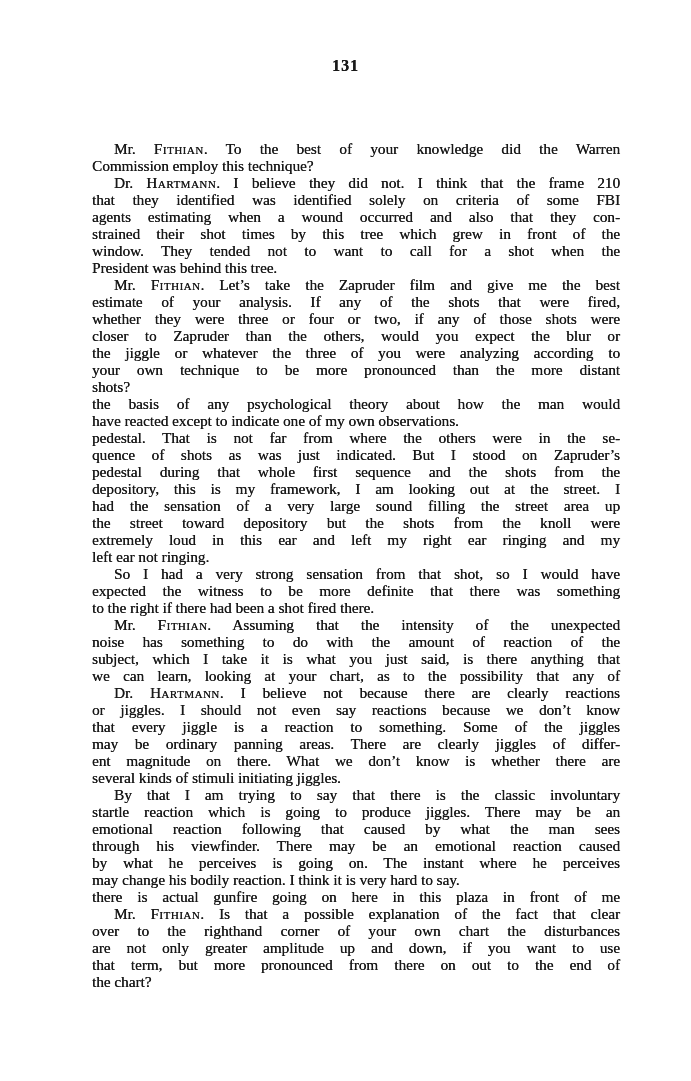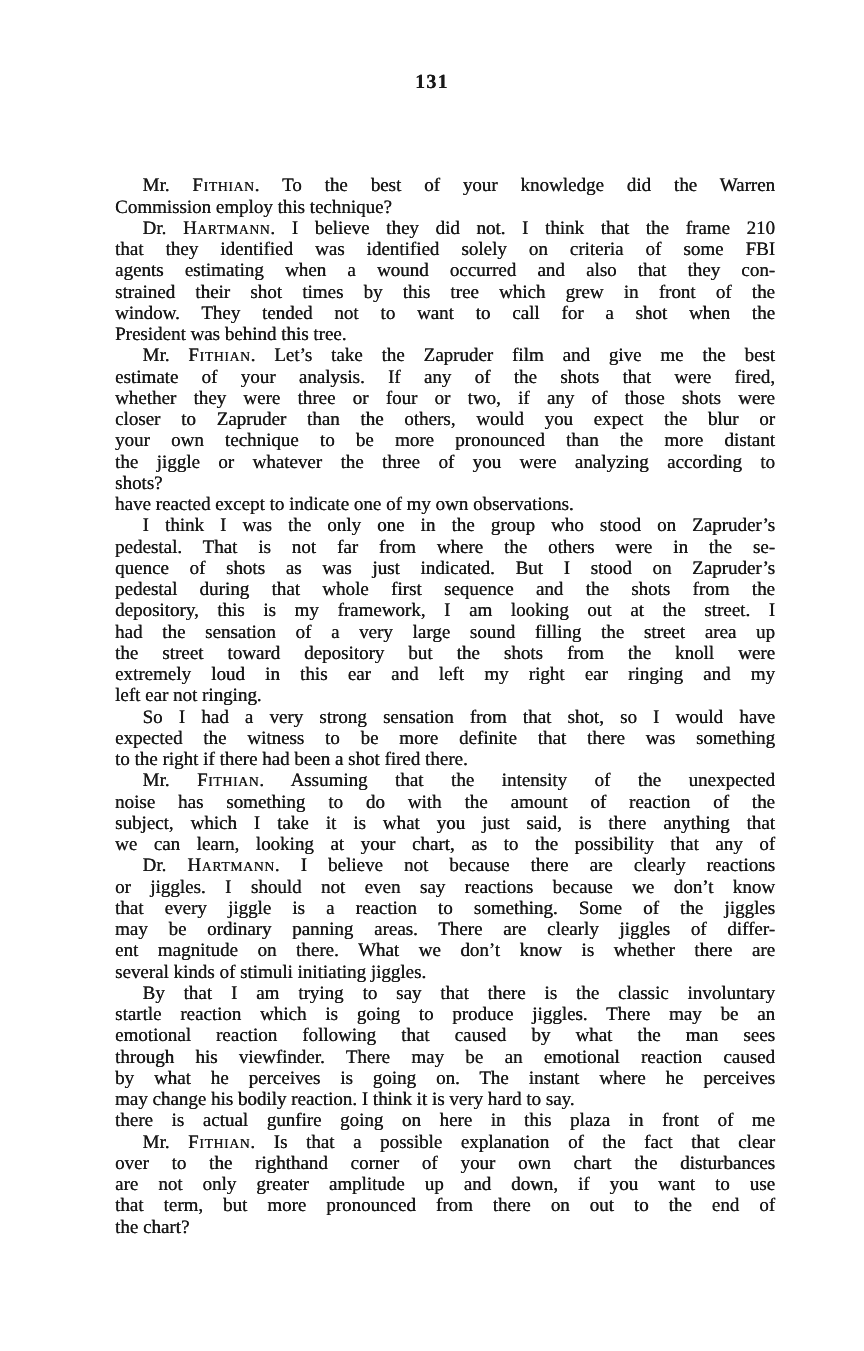--- a/index.html
+++ b/index.html
@@ -76,29 +76,29 @@
         <div class="line">agents estimating when a wound occurred and also that they con-</div>
         <div class="line">strained their shot times by this tree which grew in front of the</div>
         <div class="line">window. They tended not to want to call for a shot when the</div>
         <div class="line last">President was behind this tree.</div>
       </div>
       <div class="paragraph">
         <div class="line first">Mr. <span class="sc">Fithian</span>. Let’s take the Zapruder film and give me the best</div>
         <div class="line">estimate of your analysis. If any of the shots that were fired,</div>
         <div class="line">whether they were three or four or two, if any of those shots were</div>
         <div class="line">closer to Zapruder than the others, would you expect the blur or</div>
+        <div class="line">the jiggle or whatever the three of you were analyzing according to</div>
         <div class="line">your own technique to be more pronounced than the more distant</div>
-        <div class="line">the jiggle or whatever the three of you were analyzing according to</div>
         <div class="line last">shots?</div>
       </div>
       <div class="paragraph">
+        <div class="line">the basis of any psychological theory about how the man would</div>
         <div class="line last">have reacted except to indicate one of my own observations.</div>
       </div>
       <div class="paragraph">
-        <div class="line first">I think I was the only one in the group who stood on Zapruder’s</div>
         <div class="line">pedestal. That is not far from where the others were in the se-</div>
         <div class="line">quence of shots as was just indicated. But I stood on Zapruder’s</div>
         <div class="line">pedestal during that whole first sequence and the shots from the</div>
         <div class="line">depository, this is my framework, I am looking out at the street. I</div>
         <div class="line">had the sensation of a very large sound filling the street area up</div>
         <div class="line">the street toward depository but the shots from the knoll were</div>
         <div class="line">extremely loud in this ear and left my right ear ringing and my</div>
         <div class="line last">left ear not ringing.</div>
       </div>
       <div class="paragraph">

